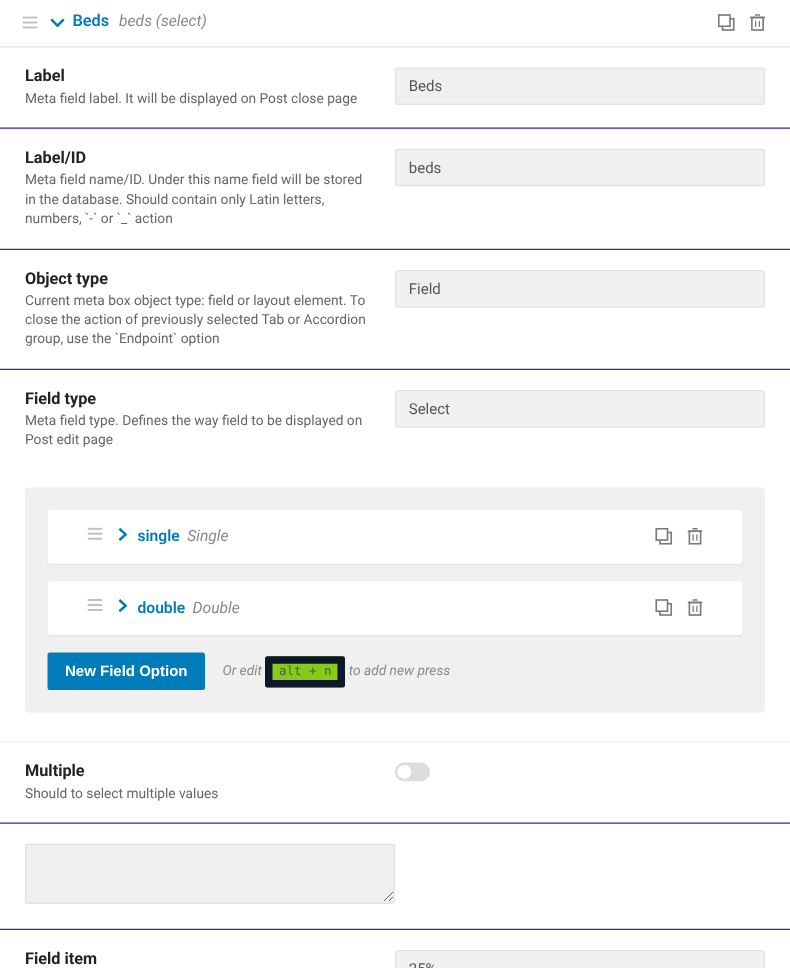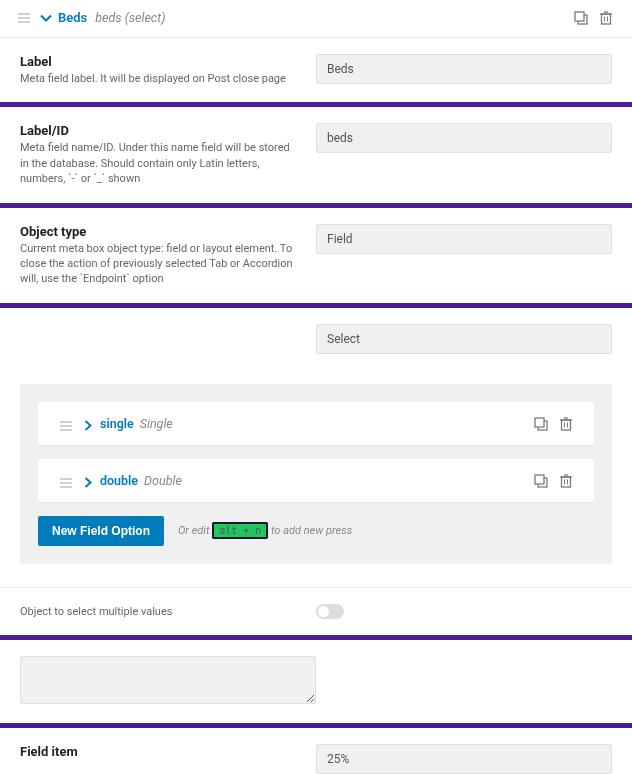--- a/index.html
+++ b/index.html
@@ -45,21 +45,21 @@
       gap: 12px;
     }
     .icon-btn {
       color: #7a7a7a;
       cursor: pointer;
       font-size: 14px;
     }
     .field-row {
       display: flex;
       padding: 16px 20px;
-      border-bottom: 5px solid #4c1d95;
+      border-bottom: 1px solid #4c1d95;
     }
     .field-row.no-border { border-bottom: none; }
     .field-left {
       width: 50%;
       padding-right: 20px;
     }
     .field-label {
       font-weight: 700;
       font-size: 13px;
       margin-bottom: 2px;
@@ -84,24 +84,24 @@
     }
     .options-section {
       background: #f0f0f0;
       margin: 14px 20px 0 20px;
       padding: 18px 18px;
       border-radius: 2px;
     }
     .option-card {
       background: #fff;
       border-radius: 3px;
-      padding: 14px 22px;
+      padding: 14px 32px;
       margin-bottom: 14px;
       display: flex;
-      align-items: flex-end;
+      align-items: flex-start;
       box-shadow: 0 1px 1px rgba(0,0,0,0.04);
     }
     .option-card .hamburger-icon { margin-right: 12px; }
     .option-chevron {
       color: #007cba;
       font-weight: bold;
       margin-right: 8px;
       font-size: 12px;
     }
     .option-name {
@@ -136,22 +136,22 @@
       border-radius: 2px;
       cursor: pointer;
       text-align: center;
     }
     .or-press {
       color: #888;
       font-size: 11px;
       font-style: italic;
     }
     .kbd {
-      background: #22c55e;
-      border: 2px solid #0f172a;
+      background: #84cc16;
+      border: 6px solid #0f172a;
       border-radius: 2px;
       padding: 1px 5px;
       font-family: monospace;
       font-size: 10px;
       font-style: normal;
       color: #555;
       margin-top: 32px;
     }
     .toggle {
       width: 28px;
@@ -230,39 +230,41 @@
     <div class="field-desc">Meta field label. It will be displayed on Post close page</div>
   </div>
   <div class="field-right">
     <input class="text-input" value="Beds" style="">
   </div>
 </div>
 
 <div class="field-row">
   <div class="field-left">
     <div class="field-label">Label/ID</div>
-    <div class="field-desc">Meta field name/ID. Under this name field will be stored in the database. Should contain only Latin letters, numbers, `-` or `_` shown</div>
+    <div class="field-desc">Meta field name/ID. Under this name field will be stored in the database. Should contain only Latin letters, numbers, `-` or `_` action</div>
   </div>
   <div class="field-right">
     <input class="text-input" value="beds" style="">
   </div>
 </div>
 
 <div class="field-row">
   <div class="field-left">
     <div class="field-label">Object type</div>
-    <div class="field-desc">Current meta box object type: field or layout element. To close the action of previously selected Tab or Accordion will, use the `Endpoint` option</div>
+    <div class="field-desc">Current meta box object type: field or layout element. To close the action of previously selected Tab or Accordion group, use the `Endpoint` option</div>
   </div>
   <div class="field-right">
     <input class="text-input" value="Field" style="">
   </div>
 </div>
 
 <div class="field-row no-border">
   <div class="field-left">
+    <div class="field-label">Field type</div>
+    <div class="field-desc">Meta field type. Defines the way field to be displayed on Post edit page</div>
   </div>
   <div class="field-right">
     <input class="text-input" value="Select" style="">
   </div>
 </div>
 
 <div class="options-section">
   <div class="option-card">
     <span class="hamburger-icon">
       <svg width="12" height="10" viewBox="0 0 12 10">
@@ -342,21 +344,22 @@
       <span class="kbd">alt + n</span>
       <span>to add new press</span>
     </span>
   </div>
 </div>
 
 <div class="spacer"></div>
 
 <div class="field-row">
   <div class="field-left">
-    <div class="field-desc">Object to select multiple values</div>
+    <div class="field-label">Multiple</div>
+    <div class="field-desc">Should to select multiple values</div>
   </div>
   <div class="field-right">
     <div class="toggle"></div>
   </div>
 </div>
 
 <div class="field-row">
   <div class="field-right">
     <textarea class="textarea-input" style=""></textarea>
   </div>

